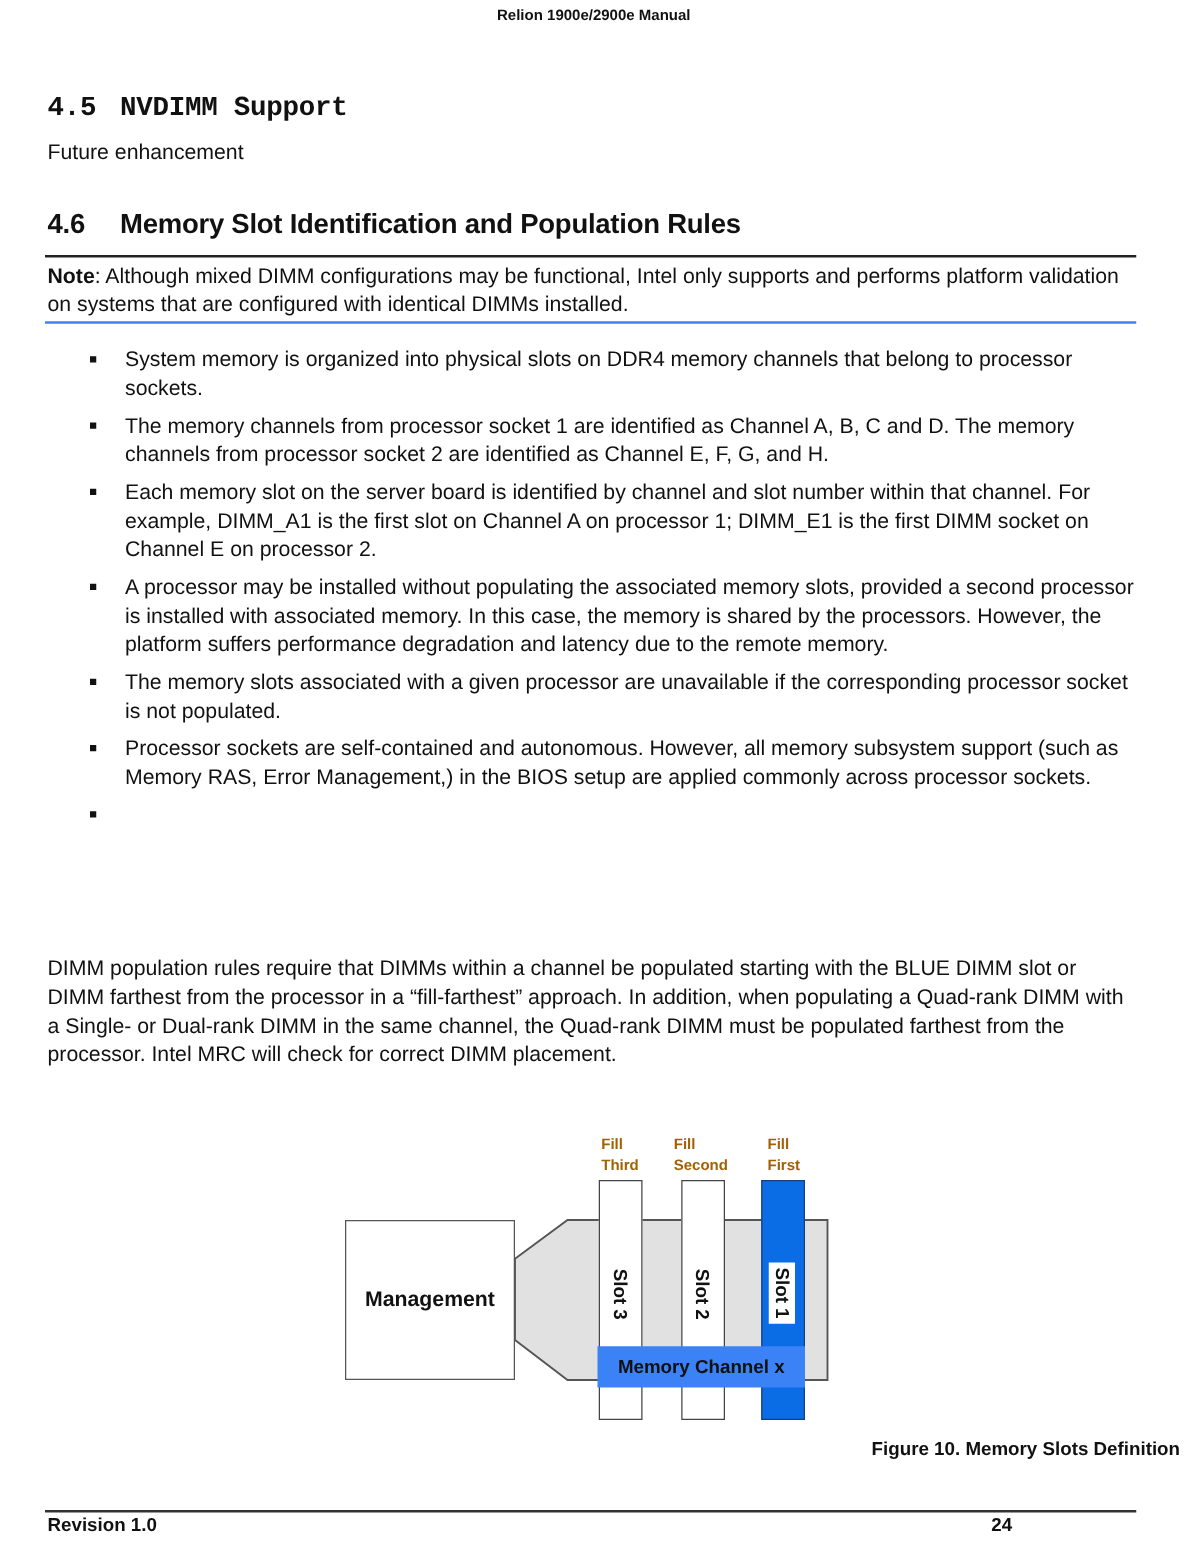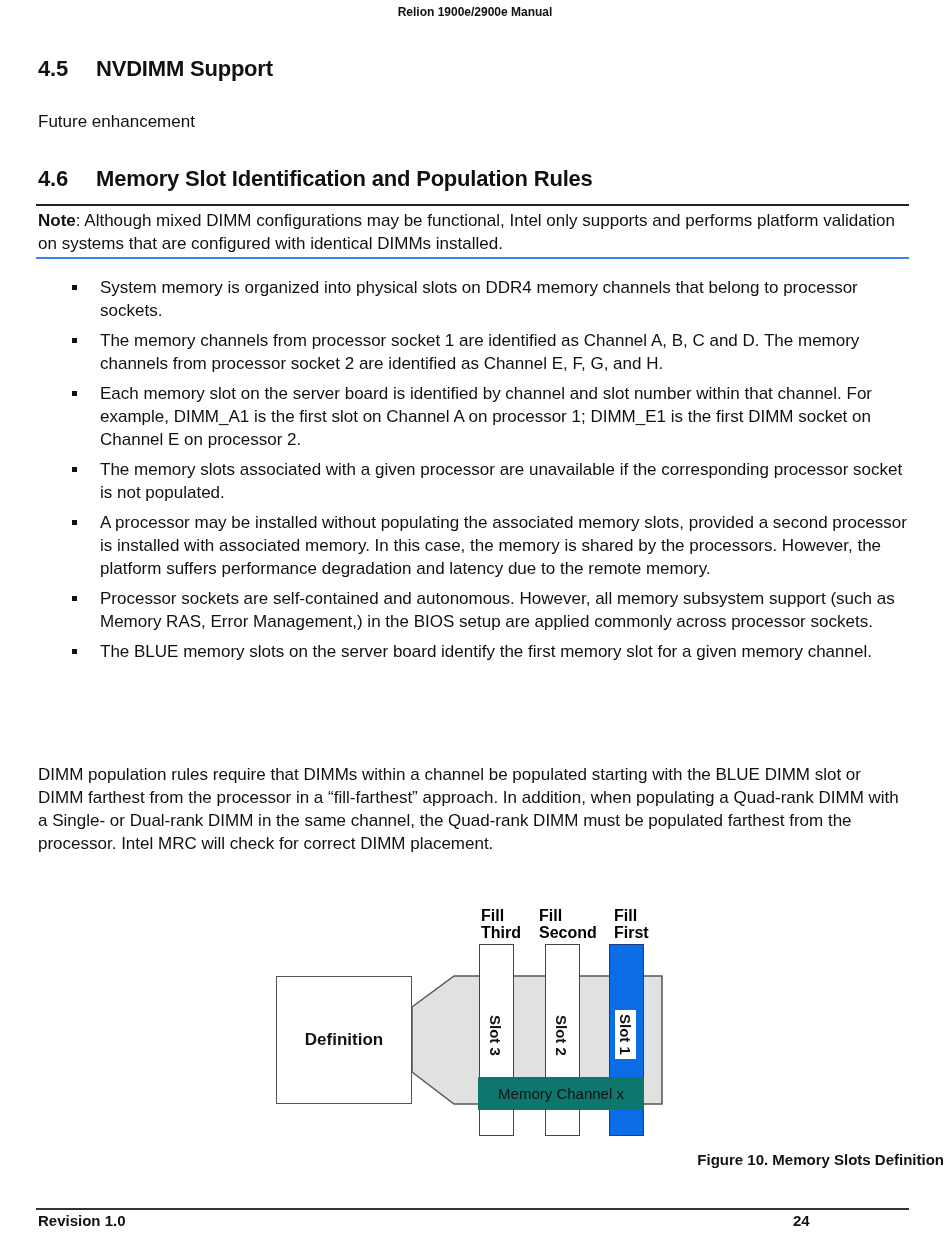--- a/index.html
+++ b/index.html
@@ -16,63 +16,63 @@
   .bullets { position:absolute; left:70px; top:276px; width:840px; margin:0; padding:0; list-style:none; }
   .bullets li { position:relative; padding-left:30px; font-size:17px; line-height:23px; margin-bottom:7px; }
   .bullets li .sq { position:absolute; left:2px; top:9px; width:5px; height:5px; background:#111; }
   .caption { position:absolute; top:1151px; left:0; width:944px; text-align:right; font-weight:bold; font-size:15px; }
   .footer-rule { position:absolute; left:36px; top:1208px; width:873px; height:2px; background:#333; }
   .footer-left { position:absolute; left:38px; top:1212px; font-weight:bold; font-size:15px; }
   .footer-right { position:absolute; left:793px; top:1212px; font-weight:bold; font-size:15px; }
   
   .fig { position:absolute; left:0; top:0; width:950px; height:1241px; pointer-events:none; }
   .fig * { pointer-events:auto; }
-  .fill-label { position:absolute; font-family:"Liberation Sans", sans-serif; font-weight:bold; font-size:16px; line-height:17px; color:#000000; }
+  .fill-label { position:absolute; font-family:"Liberation Sans", sans-serif; font-weight:bold; font-size:12px; line-height:17px; color:#a16207; }
   .slot { position:absolute; border:1.5px solid #444; box-sizing:border-box; }
   .slot-label { position:absolute; font-weight:bold; font-size:15px; color:#111; writing-mode:vertical-rl; white-space:nowrap; }
   .proc-box { position:absolute; left:276px; top:976px; width:136px; height:128px; border:1.5px solid #555; box-sizing:border-box; background:#fff;
               display:flex; align-items:center; justify-content:center; font-weight:bold; font-size:17px; }
-  .chan-label { position:absolute; left:478px; top:1077px; width:166px; height:33px; background:#0f766e;
-                display:flex; align-items:center; justify-content:center; font-weight:normal; font-size:15px; }
+  .chan-label { position:absolute; left:478px; top:1077px; width:166px; height:33px; background:#3b82f6;
+                display:flex; align-items:center; justify-content:center; font-weight:bold; font-size:15px; }
 </style>
 </head>
 <body>
 
 <div class="abs running-head">Relion 1900e/2900e Manual</div>
 
-<h2 class="sec" style="top:56px;">
+<h2 class="sec" style="top:74px;font-family:Liberation Mono, monospace;">
   <span class="num">4.5</span><span>NVDIMM Support</span>
 </h2>
 <p class="para" style="top:110px;">Future enhancement</p>
 
 <h2 class="sec" style="top:166px;">
   <span class="num">4.6</span><span>Memory Slot Identification and Population Rules</span>
 </h2>
 
 <div class="note-box">
   <div class="note-text"><b>Note</b><span>: Although mixed DIMM configurations may be functional, Intel only supports and performs platform validation on systems that are configured with identical DIMMs installed.</span></div>
 </div>
 
 <ul class="bullets">
   <li><span class="sq"></span><span>System memory is organized into physical slots on DDR4 memory channels that belong to processor sockets.</span></li>
   <li><span class="sq"></span><span>The memory channels from processor socket 1 are identified as Channel A, B, C and D. The memory channels from processor socket 2 are identified as Channel E, F, G, and H.</span></li>
   <li><span class="sq"></span><span>Each memory slot on the server board is identified by channel and slot number within that channel. For example, DIMM_A1 is the first slot on Channel A on processor 1; DIMM_E1 is the first DIMM socket on Channel E on processor 2.</span></li>
+  <li><span class="sq"></span><span>A processor may be installed without populating the associated memory slots, provided a second processor is installed with associated memory. In this case, the memory is shared by the processors. However, the platform suffers performance degradation and latency due to the remote memory.</span></li>
   <li><span class="sq"></span><span>The memory slots associated with a given processor are unavailable if the corresponding processor socket is not populated.</span></li>
-  <li><span class="sq"></span><span>A processor may be installed without populating the associated memory slots, provided a second processor is installed with associated memory. In this case, the memory is shared by the processors. However, the platform suffers performance degradation and latency due to the remote memory.</span></li>
   <li><span class="sq"></span><span>Processor sockets are self-contained and autonomous. However, all memory subsystem support (such as Memory RAS, Error Management,) in the BIOS setup are applied commonly across processor sockets.</span></li>
-  <li><span class="sq"></span><span>The BLUE memory slots on the server board identify the first memory slot for a given memory channel.</span></li>
+  <li><span class="sq"></span></li>
 </ul>
 
 <p class="para" style="top:763px; width:872px;">DIMM population rules require that DIMMs within a channel be populated starting with the BLUE DIMM slot or DIMM farthest from the processor in a “fill-farthest” approach. In addition, when populating a Quad-rank DIMM with a Single- or Dual-rank DIMM in the same channel, the Quad-rank DIMM must be populated farthest from the processor. Intel MRC will check for correct DIMM placement.</p>
 
 <div class="fig">
   <svg class="abs" style="left:0;top:0;" width="950" height="1241">
     <polygon points="412,1007 454,976 662,976 662,1104 454,1104 412,1072" fill="#e1e1e1" stroke="#555" stroke-width="1.5"></polygon>
   </svg>
-  <div class="proc-box">Definition</div>
+  <div class="proc-box">Management</div>
 
   <div class="fill-label" style="left:481px; top:907px;">
       <div>Fill</div>
       <div>Third</div>
     </div>
   <div class="fill-label" style="left:539px; top:907px;">
       <div>Fill</div>
       <div>Second</div>
     </div>
   <div class="fill-label" style="left:614px; top:907px;">

